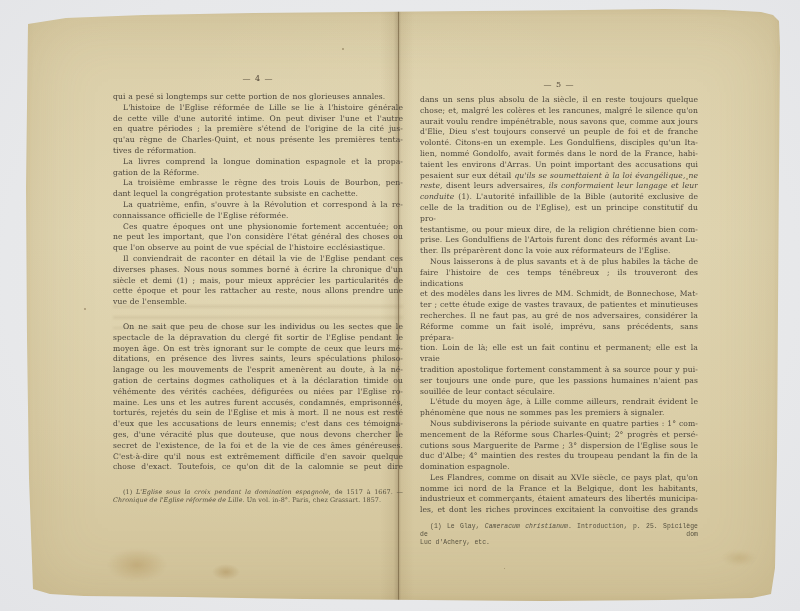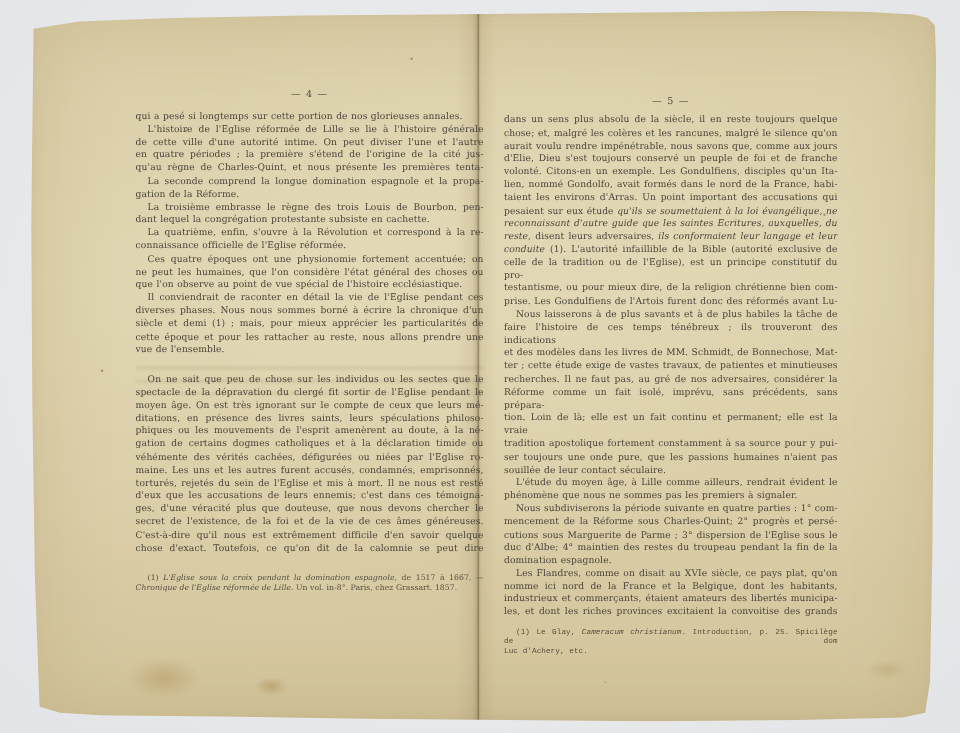--- a/index.html
+++ b/index.html
@@ -85,40 +85,41 @@
     <div class="speck p5"></div>
 
     <div class="col left">
       <div class="pagenum">— 4 —</div>
       <div class="body">
           <div class="line end"><span>qui a pesé si longtemps sur cette portion de nos glorieuses annales.</span></div>
           <div class="line ind"><span>L'histoire de l'Eglise réformée de Lille se lie à l'histoire générale</span></div>
           <div class="line"><span>de cette ville d'une autorité intime. On peut diviser l'une et l'autre</span></div>
           <div class="line"><span>en quatre périodes ; la première s'étend de l'origine de la cité jus-</span></div>
           <div class="line"><span>qu'au règne de Charles-Quint, et nous présente les premières tenta-</span></div>
-          <div class="line ind"><span>La seconde comprend la longue domination espagnole et la propa-</span></div>
+          <div class="line end"><span>tives de réformation.</span></div>
+          <div class="line ind"><span>La livres comprend la longue domination espagnole et la propa-</span></div>
           <div class="line end"><span>gation de la Réforme.</span></div>
           <div class="line ind"><span>La troisième embrasse le règne des trois Louis de Bourbon, pen-</span></div>
           <div class="line end"><span>dant lequel la congrégation protestante subsiste en cachette.</span></div>
           <div class="line ind"><span>La quatrième, enfin, s'ouvre à la Révolution et correspond à la re-</span></div>
           <div class="line end"><span>connaissance officielle de l'Eglise réformée.</span></div>
           <div class="line ind"><span>Ces quatre époques ont une physionomie fortement accentuée; on</span></div>
-          <div class="line"><span>ne peut les humaines, que l'on considère l'état général des choses ou</span></div>
+          <div class="line"><span>ne peut les important, que l'on considère l'état général des choses ou</span></div>
           <div class="line end"><span>que l'on observe au point de vue spécial de l'histoire ecclésiastique.</span></div>
           <div class="line ind"><span>Il conviendrait de raconter en détail la vie de l'Eglise pendant ces</span></div>
           <div class="line"><span>diverses phases. Nous nous sommes borné à écrire la chronique d'un</span></div>
           <div class="line"><span>siècle et demi (1) ; mais, pour mieux apprécier les particularités de</span></div>
           <div class="line"><span>cette époque et pour les rattacher au reste, nous allons prendre une</span></div>
           <div class="line end"><span>vue de l'ensemble.</span></div>
           <div class="gap"></div>
           <div class="line ind"><span>On ne sait que peu de chose sur les individus ou les sectes que le</span></div>
           <div class="line"><span>spectacle de la dépravation du clergé fit sortir de l'Eglise pendant le</span></div>
           <div class="line"><span>moyen âge. On est très ignorant sur le compte de ceux que leurs mé-</span></div>
           <div class="line"><span>ditations, en présence des livres saints, leurs spéculations philoso-</span></div>
-          <div class="line"><span>phiques ou les mouvements de l'esprit amenèrent au doute, à la né-</span></div>
+          <div class="line"><span>langage ou les mouvements de l'esprit amenèrent au doute, à la né-</span></div>
           <div class="line"><span>gation de certains dogmes catholiques et à la déclaration timide ou</span></div>
           <div class="line"><span>véhémente des vérités cachées, défigurées ou niées par l'Eglise ro-</span></div>
           <div class="line"><span>maine. Les uns et les autres furent accusés, condamnés, emprisonnés,</span></div>
           <div class="line"><span>torturés, rejetés du sein de l'Eglise et mis à mort. Il ne nous est resté</span></div>
           <div class="line"><span>d'eux que les accusations de leurs ennemis; c'est dans ces témoigna-</span></div>
           <div class="line"><span>ges, d'une véracité plus que douteuse, que nous devons chercher le</span></div>
           <div class="line"><span>secret de l'existence, de la foi et de la vie de ces âmes généreuses.</span></div>
           <div class="line"><span>C'est-à-dire qu'il nous est extrêmement difficile d'en savoir quelque</span></div>
           <div class="line"><span>chose d'exact. Toutefois, ce qu'on dit de la calomnie se peut dire</span></div>
         </div>
@@ -131,27 +132,27 @@
     <div class="col right">
       <div class="pagenum">— 5 —</div>
       <div class="body">
           <div class="line"><span>dans un sens plus absolu de la siècle, il en reste toujours quelque</span></div>
           <div class="line"><span>chose; et, malgré les colères et les rancunes, malgré le silence qu'on</span></div>
           <div class="line"><span>aurait voulu rendre impénétrable, nous savons que, comme aux jours</span></div>
           <div class="line"><span>d'Elie, Dieu s'est toujours conservé un peuple de foi et de franche</span></div>
           <div class="line"><span>volonté. Citons-en un exemple. Les Gondulfiens, disciples qu'un Ita-</span></div>
           <div class="line"><span>lien, nommé Gondolfo, avait formés dans le nord de la France, habi-</span></div>
           <div class="line"><span>taient les environs d'Arras. Un point important des accusations qui</span></div>
-          <div class="line"><span>pesaient sur eux étude </span><i>qu'ils se soumettaient à la loi évangélique, ne</i></div>
-          <div class="line"><i>reconnaissant d'autre guide que les saintes Ecritures, auxquelles, du</i></div>
+          <div class="line"><span>pesaient sur eux détail </span><i>qu'ils se soumettaient à la loi évangélique, ne</i></div>
           <div class="line"><i>reste,</i><span> disent leurs adversaires, </span><i>ils conformaient leur langage et leur</i></div>
           <div class="line"><i>conduite</i><span> (1). L'autorité infaillible de la Bible (autorité exclusive de</span></div>
           <div class="line"><span>celle de la tradition ou de l'Eglise), est un principe constitutif du pro-</span></div>
           <div class="line"><span>testantisme, ou pour mieux dire, de la religion chrétienne bien com-</span></div>
           <div class="line"><span>prise. Les Gondulfiens de l'Artois furent donc des réformés avant Lu-</span></div>
+          <div class="line end"><span>ther. Ils préparèrent donc la voie aux réformateurs de l'Eglise.</span></div>
           <div class="line ind"><span>Nous laisserons à de plus savants et à de plus habiles la tâche de</span></div>
           <div class="line"><span>faire l'histoire de ces temps ténébreux ; ils trouveront des indications</span></div>
           <div class="line"><span>et des modèles dans les livres de MM. Schmidt, de Bonnechose, Mat-</span></div>
           <div class="line"><span>ter ; cette étude exige de vastes travaux, de patientes et minutieuses</span></div>
           <div class="line"><span>recherches. Il ne faut pas, au gré de nos adversaires, considérer la</span></div>
           <div class="line"><span>Réforme comme un fait isolé, imprévu, sans précédents, sans prépara-</span></div>
           <div class="line"><span>tion. Loin de là; elle est un fait continu et permanent; elle est la vraie</span></div>
           <div class="line"><span>tradition apostolique fortement constamment à sa source pour y pui-</span></div>
           <div class="line"><span>ser toujours une onde pure, que les passions humaines n'aient pas</span></div>
           <div class="line end"><span>souillée de leur contact séculaire.</span></div>

